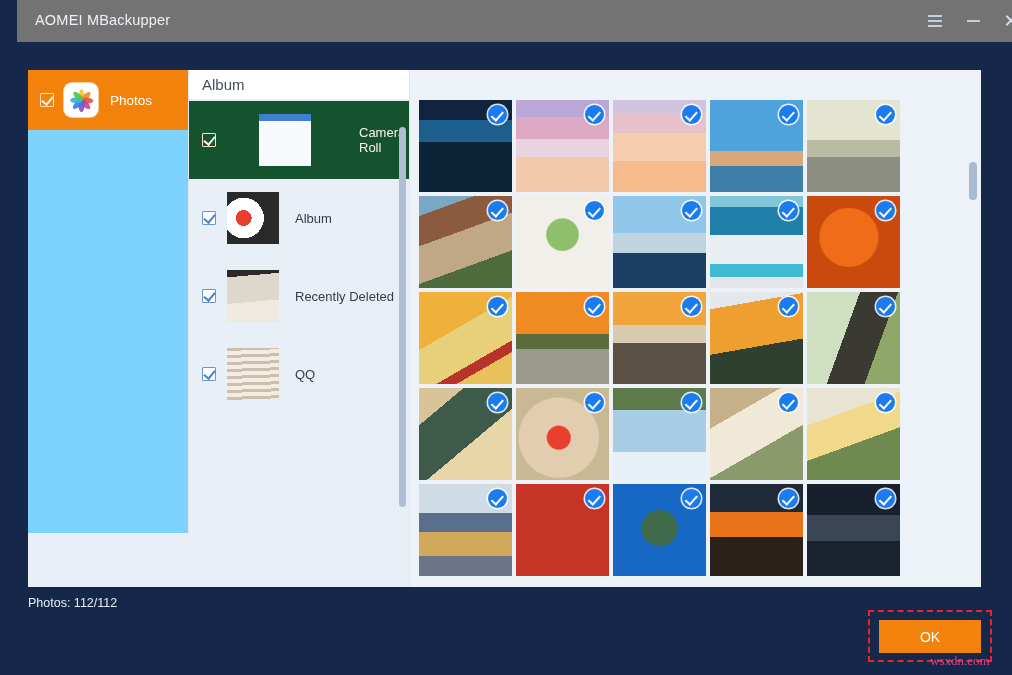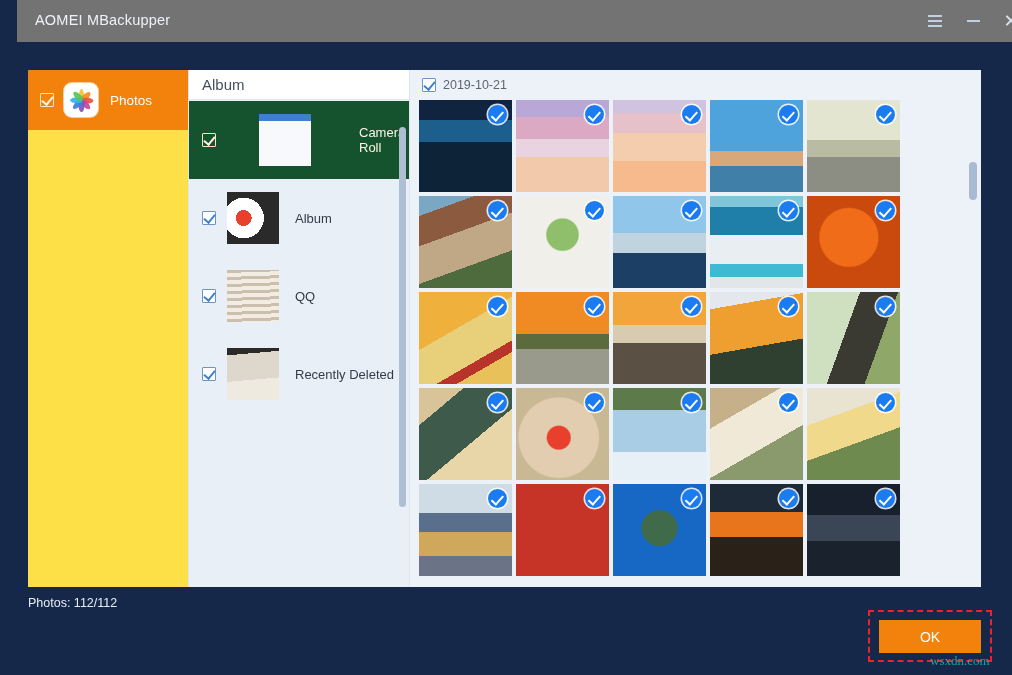--- a/index.html
+++ b/index.html
@@ -51,22 +51,22 @@
   
   #content {
     position: absolute; left: 28px; top: 70px;
     width: 953px; height: 517px;
     background: #e9eff7;
     display: flex;
   }
 
   
   #source-panel {
-    width: 161px; height: 517px;
-    background: #fde047;
+    width: 161px; height: 463px;
+    background: #7dd3fc;
     border-right: 1px solid #dfe6f0;
     flex: 0 0 161px;
   }
   .source-item {
     height: 60px; display: flex; align-items: center;
     padding-left: 12px;
   }
   .source-item.active { background: #f2820b; }
   .src-label { font-size: 13.5px; color: #ffffff; margin-left: 12px; }
 
@@ -195,21 +195,21 @@
   #ok-button {
     position: absolute; left: 879px; top: 620px;
     width: 102px; height: 33px;
     background: #f2820b; border: none;
     color: #ffffff; font-size: 14px;
     font-family: "Liberation Sans", sans-serif;
     cursor: pointer;
   }
   #watermark {
     position: absolute; left: 930px; top: 653px;
-    font-size: 13px; color: #14b8a6; opacity: .85;
+    font-size: 13px; color: #ec4899; opacity: .85;
     font-family: "Liberation Serif", serif;
   }
 </style>
 </head>
 <body>
 
 <div id="app">
 
   <div id="titlebar">
     <div id="title-text">AOMEI MBackupper</div>
@@ -259,40 +259,36 @@
           <span class="album-thumb" id="thumb-camera-roll" style="background: linear-gradient(rgb(62, 127, 208) 0px, rgb(62, 127, 208) 14%, rgb(247, 249, 252) 14%, rgb(247, 249, 252) 100%);"></span>
           <span class="album-label">Camera Roll</span>
         </div>
         <div class="album-item">
           <span class="cb"></span>
           <span class="album-thumb" id="thumb-video" style="background: radial-gradient(circle at 32% 50%, rgb(232, 64, 44) 0px, rgb(232, 64, 44) 18%, rgb(255, 255, 255) 18%, rgb(255, 255, 255) 46%, rgb(42, 42, 42) 46%, rgb(42, 42, 42) 100%);"></span>
           <span class="album-label">Album</span>
         </div>
         <div class="album-item">
           <span class="cb"></span>
+          <span class="album-thumb" id="thumb-deleted" style="background: linear-gradient(175deg, rgb(44, 42, 40) 0px, rgb(44, 42, 40) 13%, rgb(222, 215, 203) 13%, rgb(222, 215, 203) 60%, rgb(239, 234, 224) 60%, rgb(239, 234, 224) 100%);"></span>
+          <span class="album-label">Recently Deleted</span>
+        </div>
+        <div class="album-item">
+          <span class="cb"></span>
           <span class="album-thumb" id="thumb-qq" style="background: repeating-linear-gradient(178deg, rgb(205, 191, 174) 0px, rgb(205, 191, 174) 3px, rgb(242, 236, 226) 3px, rgb(242, 236, 226) 7px);"></span>
           <span class="album-label">QQ</span>
-        </div>
-        <div class="album-item">
-          <span class="cb"></span>
-          <span class="album-thumb" id="thumb-deleted" style="background: linear-gradient(175deg, rgb(44, 42, 40) 0px, rgb(44, 42, 40) 13%, rgb(222, 215, 203) 13%, rgb(222, 215, 203) 60%, rgb(239, 234, 224) 60%, rgb(239, 234, 224) 100%);"></span>
-          <span class="album-label">Recently Deleted</span>
         </div>
       </div>
 
       <div id="album-scroll-track">
         <div id="album-scroll-thumb"></div>
       </div>
     </div>
 
     <div id="grid-panel">
-      <div id="grid-date">
-        <span class="cb"></span>
-        <span>2019-10-21</span>
-      </div>
       <div id="photo-grid">
           <div class="photo" style="background: linear-gradient(rgb(16, 36, 63) 0px, rgb(16, 36, 63) 22%, rgb(29, 95, 140) 22%, rgb(29, 95, 140) 46%, rgb(13, 35, 56) 46%, rgb(13, 35, 56) 100%) 0% 0% / cover, radial-gradient(circle at 55% 38%, rgb(48, 214, 232) 0px, rgb(48, 214, 232) 8%, transparent 9%);">
             <span class="tick"></span>
           </div>
           <div class="photo" style="background: linear-gradient(rgb(185, 167, 216) 0px, rgb(185, 167, 216) 18%, rgb(219, 169, 196) 18%, rgb(219, 169, 196) 42%, rgb(233, 211, 224) 42%, rgb(233, 211, 224) 62%, rgb(243, 201, 171) 62%, rgb(243, 201, 171) 100%) 0% 0% / cover;">
             <span class="tick"></span>
           </div>
           <div class="photo" style="background: linear-gradient(rgb(207, 195, 224) 0px, rgb(207, 195, 224) 14%, rgb(230, 193, 201) 14%, rgb(230, 193, 201) 36%, rgb(244, 205, 174) 36%, rgb(244, 205, 174) 66%, rgb(246, 186, 140) 66%, rgb(246, 186, 140) 100%) 0% 0% / cover;">
             <span class="tick"></span>
           </div>

